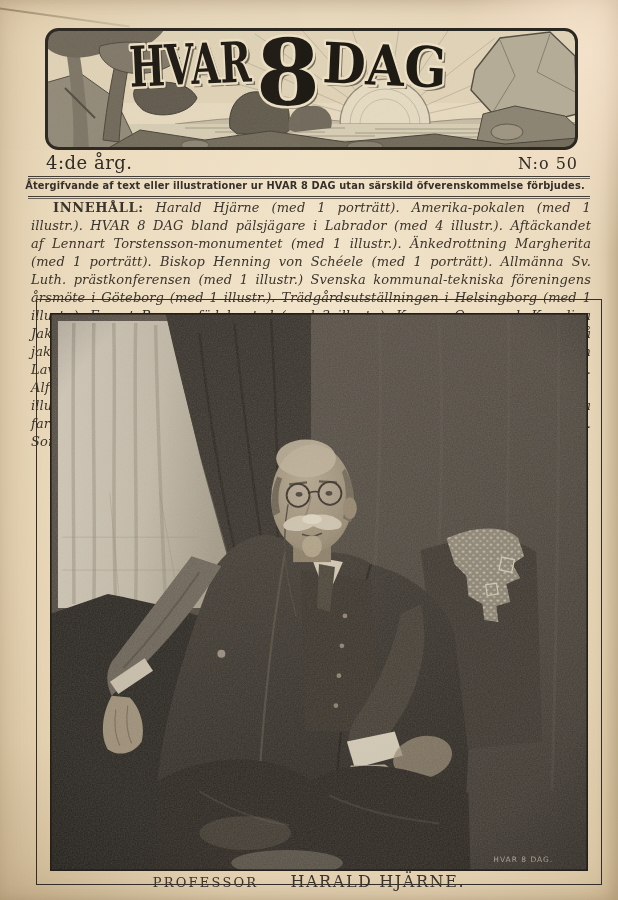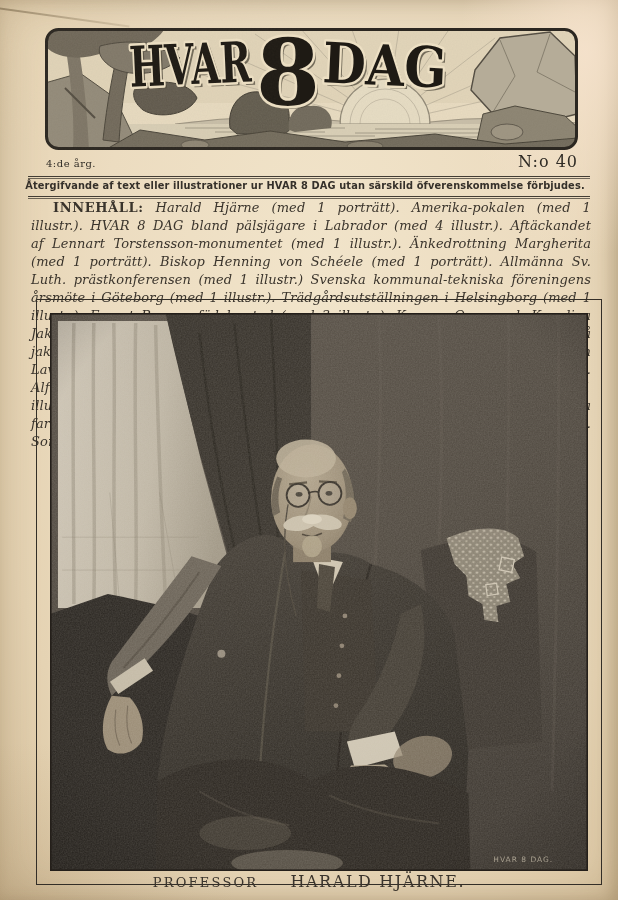--- a/index.html
+++ b/index.html
@@ -12,21 +12,21 @@
   .stain{position:absolute;pointer-events:none;}
   .stain.s1{right:0;top:0;width:160px;height:260px;background:radial-gradient(ellipse at 80% 20%, rgba(246,227,206,.85), rgba(246,227,206,0) 70%);}
   .stain.s2{left:0;bottom:0;width:240px;height:160px;background:radial-gradient(ellipse at 10% 90%, rgba(120,95,60,.12), rgba(120,95,60,0) 70%);}
   .crease{position:absolute;top:16px;left:-8px;width:138px;height:2px;background:linear-gradient(90deg,rgba(105,88,60,.55),rgba(105,88,60,.15));transform:rotate(8deg);}
   .texture{position:absolute;inset:0;pointer-events:none;opacity:.5;}
 
   .masthead{position:absolute;left:45px;top:28px;width:533px;height:122px;}
   .masthead svg{display:block;width:100%;height:100%;}
 
   .dateline{position:absolute;left:30px;right:30px;top:152px;height:22px;display:flex;align-items:baseline;justify-content:space-between;}
-  .dateline .edition{font-size:10px;letter-spacing:.5px;padding-left:16px;}
+  .dateline .edition{font-size:18px;letter-spacing:.5px;padding-left:16px;}
   .dateline .date{font-size:17.5px;letter-spacing:1px;}
   .dateline .issue{font-size:16px;letter-spacing:1px;padding-right:10px;}
 
   .rule{position:absolute;left:28px;right:28px;height:3px;
         background:linear-gradient(#433d34 0,#433d34 1.2px,transparent 1.2px,transparent 2px,rgba(67,61,52,.75) 2px,rgba(67,61,52,.75) 3px);}
   .rule.r1{top:176px;}
   .rule.r2{top:196px;}
 
   .notice{position:absolute;left:20px;right:28px;top:180px;text-align:center;
           font-family:"DejaVu Sans","Liberation Sans",sans-serif;font-weight:bold;font-size:9.8px;letter-spacing:.15px;color:#35302a;}
@@ -154,21 +154,21 @@
         <use href="#mast-title" class="mast-title-halo"></use>
         <use href="#mast-title" class="mast-title-ink"></use>
       </g>
 
       <rect x="1.5" y="1.5" width="530" height="119" rx="12" fill="none" stroke="#2b2721" stroke-width="3"></rect>
     </svg>
   </div>
 
   <div class="dateline">
     <span class="edition">4:de årg.</span>
-    <span class="issue">N:o 40</span>
+    <span class="issue">N:o 50</span>
   </div>
 
   <div class="rule r1"></div>
   <div class="notice">Återgifvande af text eller illustrationer ur HVAR 8 DAG utan särskild öfverenskommelse förbjudes.</div>
   <div class="rule r2"></div>
 
   <p class="contents"><b>INNEHÅLL:</b> <span>Harald Hjärne (med 1 porträtt).  Amerika-pokalen (med 1 illustr.).  HVAR 8 DAG bland pälsjägare i Labrador (med 4 illustr.).  Aftäckandet af Lennart Torstensson-monumentet (med 1 illustr.).  Änkedrottning Margherita (med 1 porträtt).  Biskop Henning von Schéele (med 1 porträtt).  Allmänna Sv. Luth. prästkonferensen (med 1 illustr.)  Svenska kommunal-tekniska föreningens årsmöte i Göteborg (med 1 illustr.).  Trädgårdsutställningen i Helsingborg (med 1 illustr.).  Ernest Renans födelsestad (med 3 illustr.).  Konung Oscar och Kungliga Jaktklubben (med 3 porträtt).  Cléo de Mérode (med 3 porträtt).  Ombord på jakten »Svenska Vapnet» För HVAR 8 DAG af Hugo Samzelius.  Från Lavénturnen (med 1 illustr.).  En 700 år gammal norsk stafkyrka (med 2 illustr.).  Alfshögs nya kyrka (med 3 illustr.).  Den stora eldsvådan i Drammen (med 1 illustr.).  Hur man bygger på i Amerika (med 1 illustr.).  Trawlare i svenska farvatten (med 2 illustr.).  Veckans porträttgalleri (med 29 porträtt).  Sommarsanatoriet för Göteborgs bröstsjuke (med 2 illustr.).</span></p>
 
 
   <div class="photo-frame">

